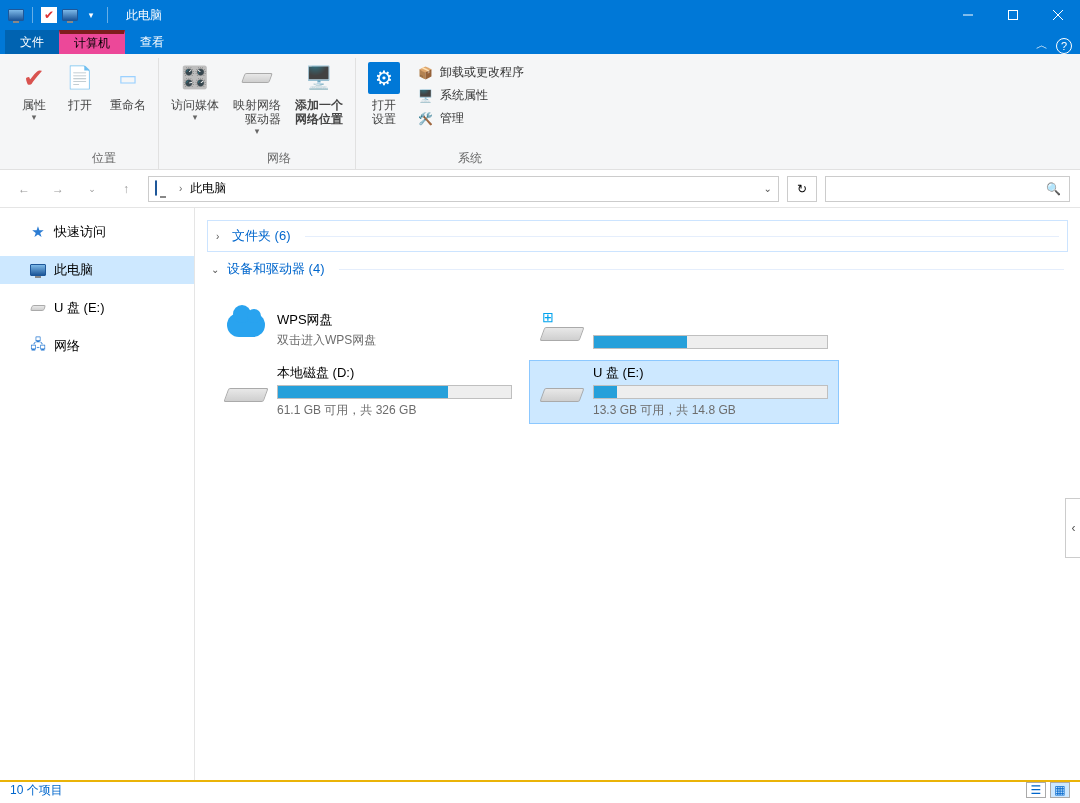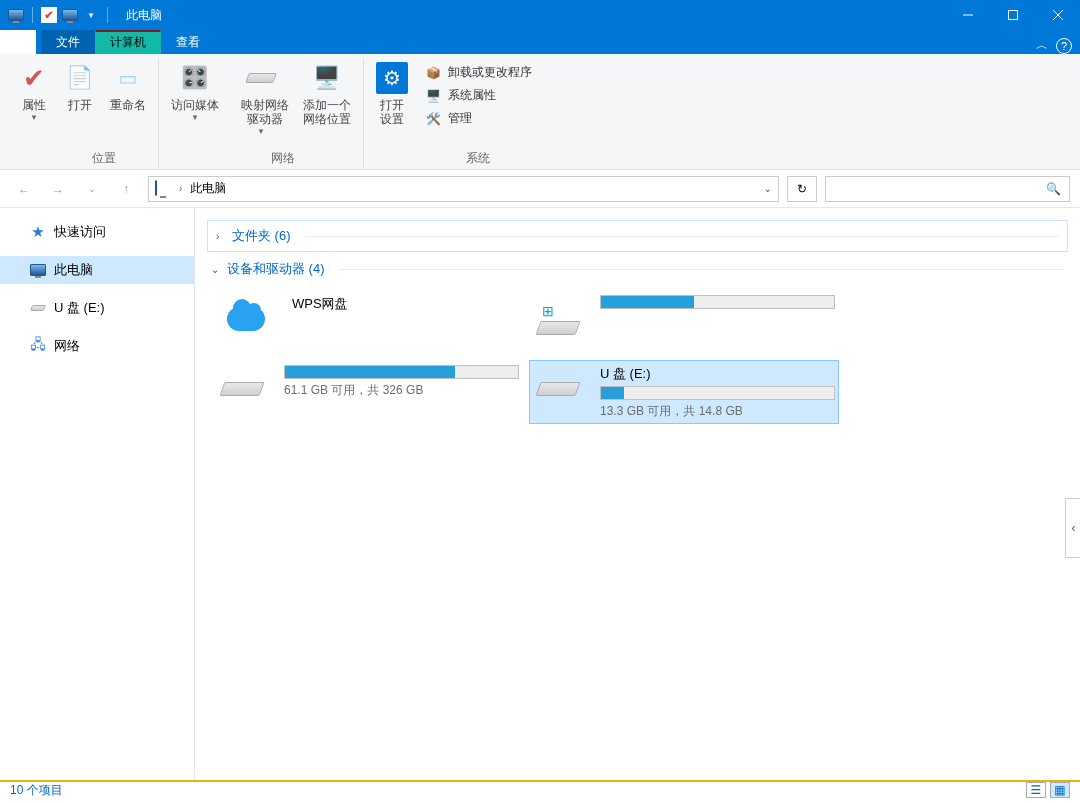--- a/index.html
+++ b/index.html
@@ -9,36 +9,36 @@
 .titlebar { height: 30px; background: #0078d7; display: flex; align-items: center; color: #fff; }
 .titlebar-left { display: flex; align-items: center; gap: 5px; padding-left: 8px; }
 .titlebar-left .icon { width: 16px; height: 16px; display: flex; align-items: center; justify-content: center; }
 .titlebar-title { margin-left: 10px; font-size: 12px; }
 .titlebar-sep { width: 1px; height: 16px; background: rgba(255,255,255,0.4); margin: 0 3px; }
 .titlebar-spacer { flex: 1; }
 .winbtn { width: 45px; height: 30px; display: flex; align-items: center; justify-content: center; }
 .winbtn svg { stroke: #fff; }
 
 
-.tabs { height: 24px; background: #0078d7; display: flex; align-items: flex-end; margin-left: 36px; }
+.tabs { height: 24px; background: #0078d7; display: flex; align-items: flex-end; }
 .tab { padding: 4px 14px; font-size: 12px; color: #fff; border: 1px solid transparent; height: 24px; display:flex; align-items:center;}
 .tab.file { background: #0063b1; color: #fff; margin-left:5px; }
-.tab.active { background: #14b8a6; color: #000; border-top:2px solid #7f1d1d;text-align:center; }
+.tab.active { background: #ec4899; color: #000; border-top:4px solid #7f1d1d;text-align:center; }
 .tabs-right { margin-left: auto; display: flex; align-items: center; padding-right: 8px; gap: 8px; }
 .chevup { color: #fff; }
 .help-icon { width:16px; height:16px; border-radius:50%; background:#0078d7; border:1px solid #fff; color:#fff; display:flex; align-items:center; justify-content:center; font-size:11px;}
 
 
 .ribbon { height: 116px; background: #f5f6f7; border-bottom: 1px solid #e1e1e1; display: flex; padding: 4px 6px 0 6px; }
 .ribbon-group { display: flex; flex-direction: column; align-items: center; padding: 0 6px; border-right: 1px solid #e1e1e1; }
 .ribbon-group:last-child { border-right: none; }
 .ribbon-group-items { display: flex; gap: 2px; flex:1; }
 .ribbon-btn { display: flex; flex-direction: column; align-items: center; justify-content: flex-start; padding: 4px 6px; min-width: 44px; text-align:center; font-size:12px; color:#444;}
 .ribbon-btn .ricon { width: 32px; height: 32px; display:flex; align-items:center; justify-content:center; margin-bottom: 4px;}
-.ribbon-btn-label { line-height: 14px; }
+.ribbon-btn-label { line-height: 14px; text-align: right; }
 .ribbon-group-label { font-size: 12px; color: #666; padding: 4px 0 2px 0; margin-left: 44px; }
 .ribbon-small-list { display:flex; flex-direction:column; gap:2px; padding:4px 6px;}
 .ribbon-small { display:flex; align-items:center; gap:6px; padding:2px 4px; font-size:12px; color:#333;}
 .ribbon-small .sicon { width:16px; height:16px; display:flex; align-items:center; justify-content:center;}
 
 
 .navbar { height: 38px; border-bottom:1px solid #e5e5e5; display:flex; align-items:center; padding: 0 10px; gap:8px; }
 .nav-arrows { display:flex; align-items:center; gap:18px; color:#9a9a9a; padding:0 6px;}
 .nav-arrows .navbtn { width:16px; height:16px; display:flex; align-items:center; justify-content:center;}
 .addressbar { flex:1; height:26px; border:1px solid #ccc; display:flex; align-items:center; padding:0 6px; gap:8px; }
@@ -57,21 +57,21 @@
 .side-item .sideicon { width:16px; height:16px; display:flex; align-items:center; justify-content:center;}
 .side-spacer { height:10px; }
 
 .content { flex:1; position:relative; padding:8px 12px; }
 .group-header { display:flex; align-items:center; gap:6px; color:#0066cc; font-size:13px; padding:4px 4px; margin-top:4px;}
 .group-header .chev { width:10px; font-size:10px; color:#555;}
 .group-header-line { border-top:1px solid #e5eefc; flex:1; margin-left:8px;}
 .group-header.boxed { border:1px solid #cce4ff; padding:6px 8px;}
 
 .drives { display:flex; flex-wrap:wrap; gap:6px; padding:8px 0 0 6px;}
-.drive { width:310px; height:64px; display:flex; align-items:flex-start; gap:22px; padding:4px 8px; border:1px solid transparent;}
+.drive { width:310px; height:64px; display:flex; align-items:flex-end; gap:7px; padding:4px 8px; border:1px solid transparent;}
 .drive.selected { background:#cde8ff; border-color:#8cc8ff;}
 .drive .dicon { width:48px; height:48px; display:flex; align-items:center; justify-content:center;}
 .drive-info { flex:1; display:flex; flex-direction:column; gap:3px;}
 .drive-title { font-size:13px; color:#000;}
 .drive-sub { font-size:12px; color:#6d6d6d;}
 .progress { width:235px; height:14px; border:1px solid #bfbfbf; background:#eee; position:relative;}
 .progress-fill { height:100%; background:#26a0da;}
 
 .side-handle { position:absolute; right:-1px; top:290px; width:16px; height:60px; border:1px solid #ccc; border-right:none; background:#fff; display:flex; align-items:center; justify-content:center; color:#555;}
 
@@ -160,27 +160,27 @@
     <div class="ribbon-group-items">
       <div class="ribbon-btn">
         <div class="ricon" style="font-size:22px;">🎛️</div>
         <div class="ribbon-btn-label">访问媒体</div>
         <div style="font-size:9px;color:#666;">▾</div>
       </div>
       <div class="ribbon-btn">
         <div class="ricon">
             <span class="disk-shape" style="width:28px;height:10px;"></span>
           </div>
-        <div class="ribbon-btn-label" style="white-space:pre-line;margin-left:8px;">映射网络
+        <div class="ribbon-btn-label" style="white-space:pre-line;">映射网络
 驱动器</div>
         <div style="font-size:9px;color:#666;">▾</div>
       </div>
       <div class="ribbon-btn">
         <div class="ricon" style="color:#3aa0e8;font-size:22px;">🖥️</div>
-        <div class="ribbon-btn-label" style="white-space:pre-line;">添加一个
+        <div class="ribbon-btn-label" style="white-space:pre-line;font-weight:bold;">添加一个
 网络位置</div>
       </div>
     </div>
     <div class="ribbon-group-label">网络</div>
   </div>
 
   <div class="ribbon-group" style="border-right:none;">
     <div class="ribbon-group-items">
       <div class="ribbon-btn">
         <div class="ricon" style="background:#0078d7;color:#fff;width:32px;height:32px;font-size:20px;border-radius:2px;">⚙</div>
@@ -266,40 +266,42 @@
     </div>
 
     <div class="drives">
 
       <div class="drive">
         <div class="dicon">
             <div class="cloud"></div>
           </div>
         <div class="drive-info">
           <div class="drive-title">WPS网盘</div>
+          <div class="drive-sub">双击进入WPS网盘</div>
         </div>
       </div>
 
       <div class="drive">
         <div class="dicon" style="flex-direction:column;gap:2px;">
           <span style="color:#00a2ed;font-size:14px;align-self:flex-start;margin-left:4px;">⊞</span>
           <span class="disk-shape"></span>
         </div>
         <div class="drive-info">
           <div class="progress">
               <div class="progress-fill" style="width:40%"></div>
             </div>
         </div>
       </div>
 
       <div class="drive">
         <div class="dicon">
             <span class="disk-shape"></span>
           </div>
         <div class="drive-info">
+          <div class="drive-title">本地磁盘 (D:)</div>
           <div class="progress">
               <div class="progress-fill" style="width:73%"></div>
             </div>
           <div class="drive-sub">61.1 GB 可用，共 326 GB</div>
         </div>
       </div>
 
       <div class="drive selected">
         <div class="dicon">
             <span class="disk-shape"></span>

